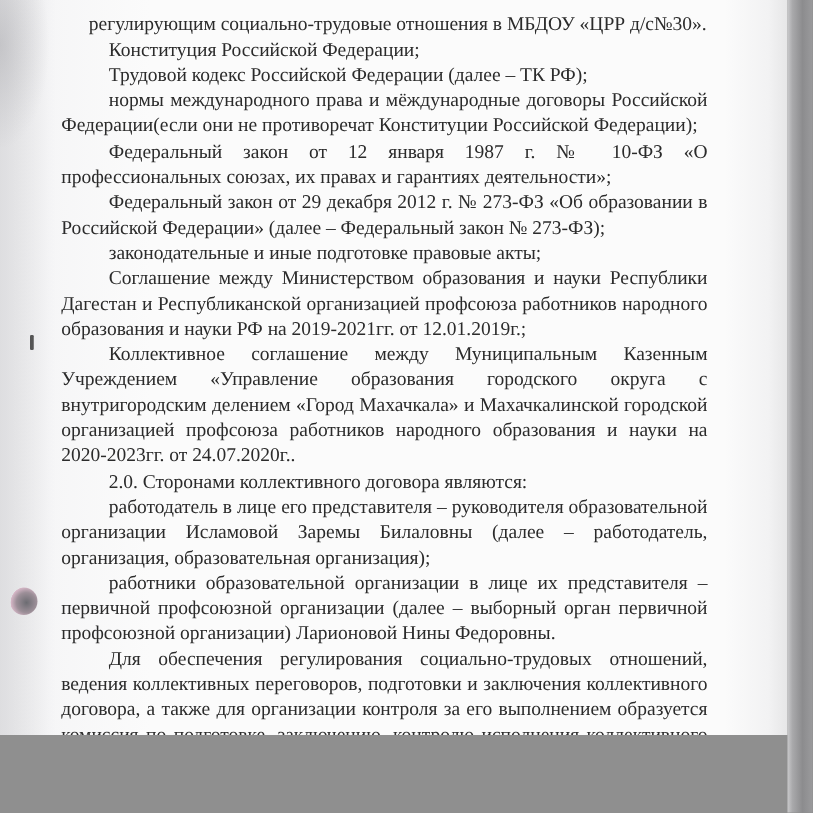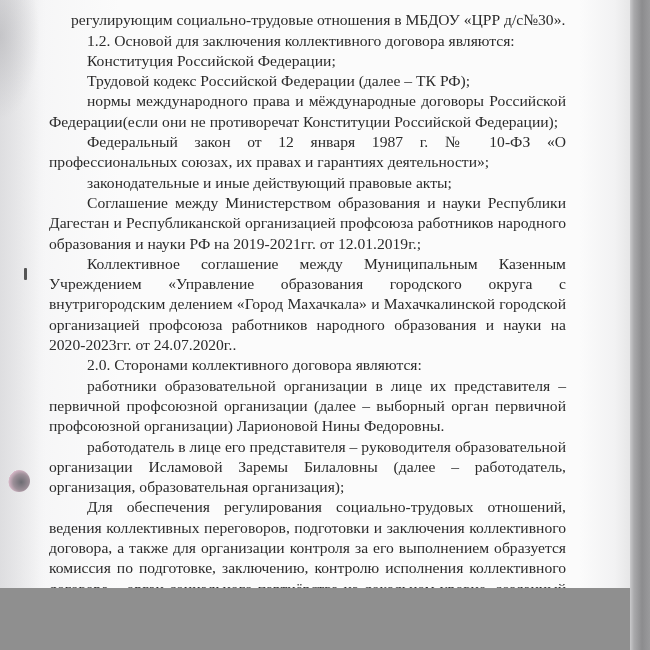--- a/index.html
+++ b/index.html
@@ -47,28 +47,28 @@
 
 <div class="page">
   <div class="fold"></div>
   <div class="fold-crease"></div>
   <div class="mark"></div>
   <div class="punch"></div>
 
   <div class="text">
     <p class="cont" style="margin-top:-10px;">&nbsp;</p>
     <p class="indent" style="text-indent:22px;">регулирующим социально-трудовые отношения в МБДОУ «ЦРР д/с№30».</p>
-    <p class="indent">1.2. Основой для заключения коллективного договора являются:</p>
     <p class="indent">Конституция Российской Федерации;</p>
     <p class="indent">Трудовой кодекс Российской Федерации (далее – ТК РФ);</p>
     <p class="indent">нормы международного права и мёждународные договоры Российской Федерации(если они не противоречат Конституции Российской Федерации);</p>
     <p class="indent">Федеральный закон от 12 января 1987 г. № 10-ФЗ «О профессиональных союзах, их правах и гарантиях деятельности»;</p>
-    <p class="indent">законодательные и иные действующий правовые акты;</p>
+    <p class="indent">Федеральный закон от 29 декабря 2012 г. № 273-ФЗ «Об образовании в Российской Федерации» (далее – Федеральный закон № 273-ФЗ);</p>
+    <p class="indent">законодательные и иные подготовке правовые акты;</p>
     <p class="indent">Соглашение между Министерством образования и науки Республики Дагестан и Республиканской организацией профсоюза работников народного образования и науки РФ на 2019-2021гг. от 12.01.2019г.;</p>
     <p class="indent">Коллективное соглашение между Муниципальным Казенным Учреждением «Управление образования городского округа с внутригородским делением «Город Махачкала» и Махачкалинской городской организацией профсоюза работников народного образования и науки на 2020-2023гг. от 24.07.2020г..</p>
     <p class="indent">2.0. Сторонами коллективного договора являются:</p>
+    <p class="indent">работодатель в лице его представителя – руководителя образовательной организации Исламовой Заремы Билаловны (далее – работодатель, организация, образовательная организация);</p>
     <p class="indent">работники образовательной организации в лице их представителя – первичной профсоюзной организации (далее – выборный орган первичной профсоюзной организации) Ларионовой Нины Федоровны.</p>
-    <p class="indent">работодатель в лице его представителя – руководителя образовательной организации Исламовой Заремы Билаловны (далее – работодатель, организация, образовательная организация);</p>
     <p class="indent">Для обеспечения регулирования социально-трудовых отношений, ведения коллективных переговоров, подготовки и заключения коллективного договора, а также для организации контроля за его выполнением образуется комиссия по подготовке, заключению, контролю исполнения коллективного договора – орган социального партнёрства на локальном уровне, созданный на равноправной основе по решению сторон и действующий на основании утвержденного сторонами положения.</p>
 
   </div>
 </div>
 <div class="edge-right"></div>
 
 </body></html>

